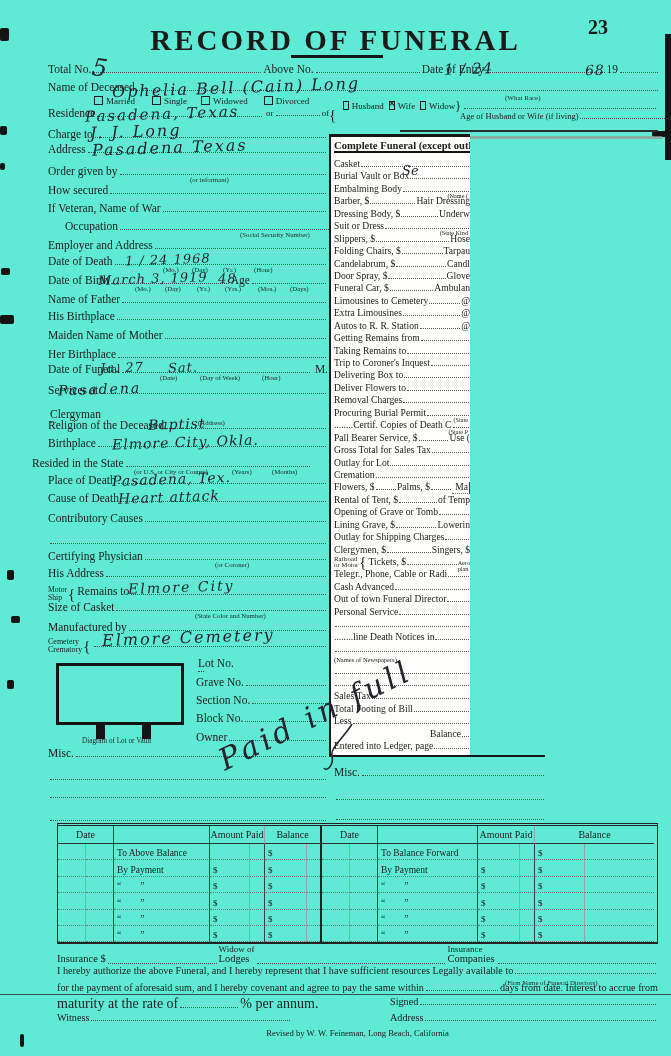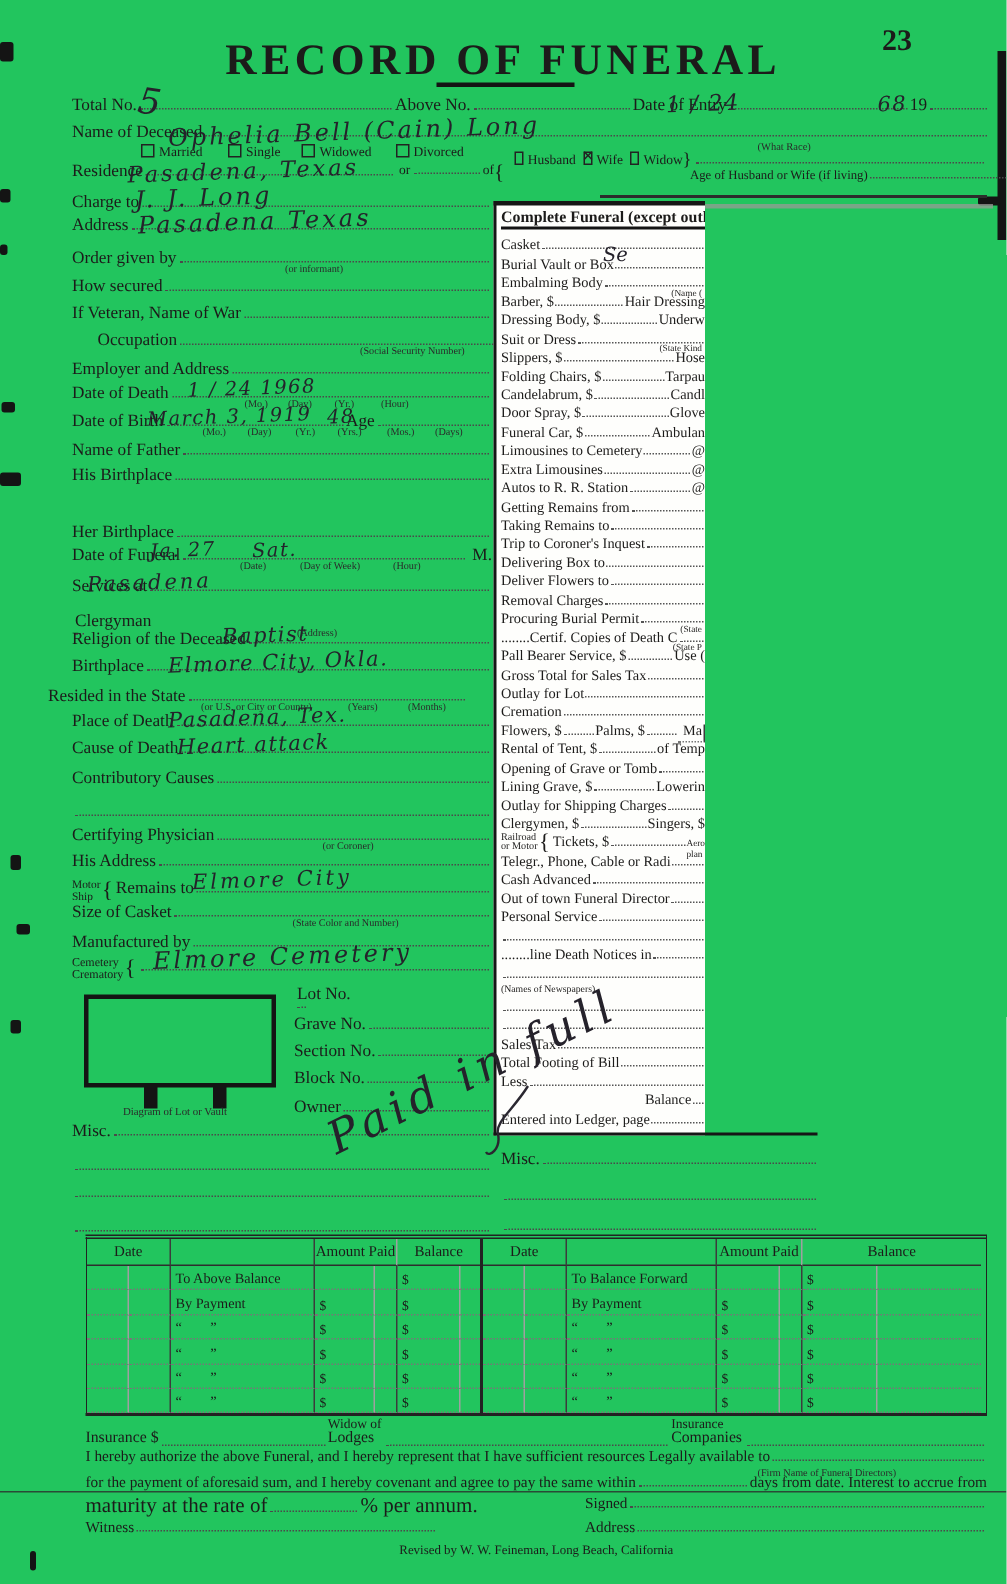--- a/index.html
+++ b/index.html
@@ -1,16 +1,16 @@
 <!DOCTYPE html>
 <html><head>
 <meta charset="utf-8">
 <style>
   html,body{margin:0;padding:0;background:#e8e8e6;}
-  .page{position:relative;width:671px;height:1056px;background:#22c55e;color:#1c1b1a;
+  .page{position:relative;width:671px;height:1056px;background:#5eead4;color:#1c1b1a;
         font-family:"Liberation Serif",serif;overflow:hidden;margin:0 auto;}
   
   .frow{position:absolute;display:flex;align-items:baseline;font-size:11.5px;
         white-space:nowrap;height:15px;z-index:2;}
   .frow .lead{flex:1 1 auto;border-bottom:1.4px dotted #4a4a4a;height:0.82em;
         min-width:6px;margin:0 2px;}
   .frow .lead.fix{flex:0 0 auto;}
   .sub{position:absolute;font-size:6.8px;color:#2a2a2a;top:11px;white-space:nowrap;z-index:2;}
   .tail{margin-left:3px;}
   .smalllbl{font-size:8.5px;}
@@ -209,20 +209,24 @@
     <span class="sub" style="left:242px;">(Days)</span>
   </div>
   <div class="frow" style="left:48px;top:293px;width:280px;">
     <span>Name of Father</span>
       <span class="lead"></span>
   </div>
   <div class="frow" style="left:48px;top:310px;width:280px;">
     <span>His Birthplace</span>
       <span class="lead"></span>
   </div>
+  <div class="frow" style="left:48px;top:329px;width:280px;">
+    <span>Maiden Name of Mother</span>
+      <span class="lead"></span>
+  </div>
   <div class="frow" style="left:48px;top:348px;width:280px;">
     <span>Her Birthplace</span>
       <span class="lead"></span>
   </div>
   <div class="frow" style="left:48px;top:363px;width:280px;">
     <span>Date of Funeral</span>
       <span class="lead"></span>
     <span class="tail">M.</span>
     <span class="sub" style="left:112px;">(Date)</span>
     <span class="sub" style="left:152px;">(Day of Week)</span>

